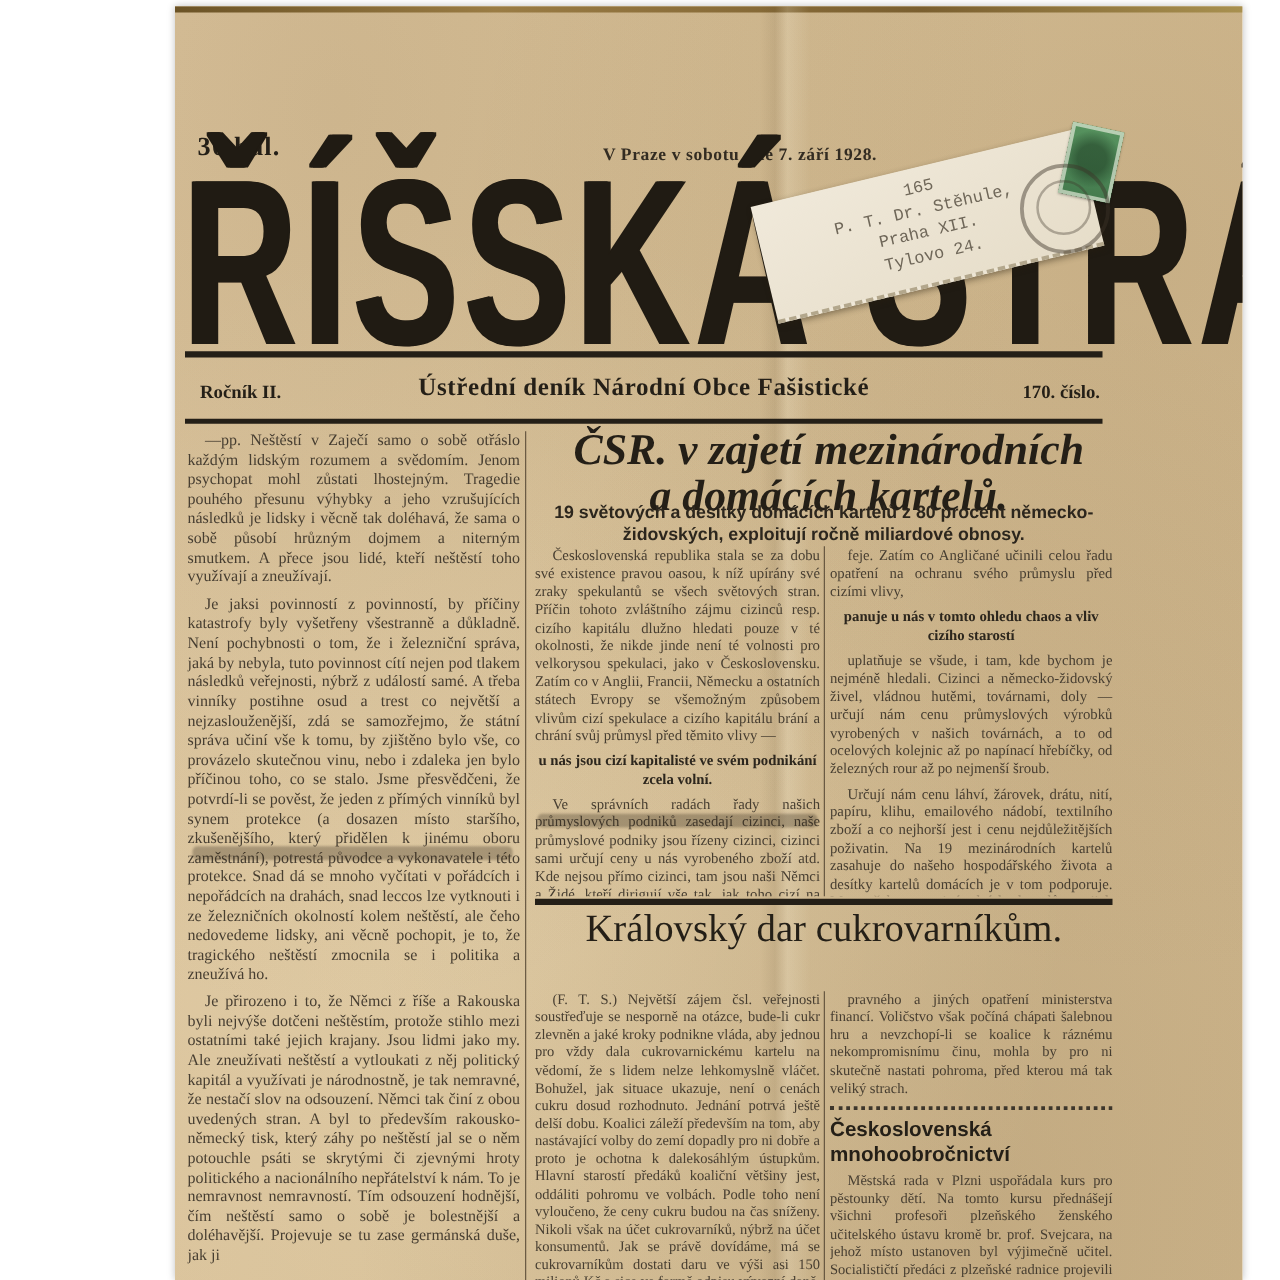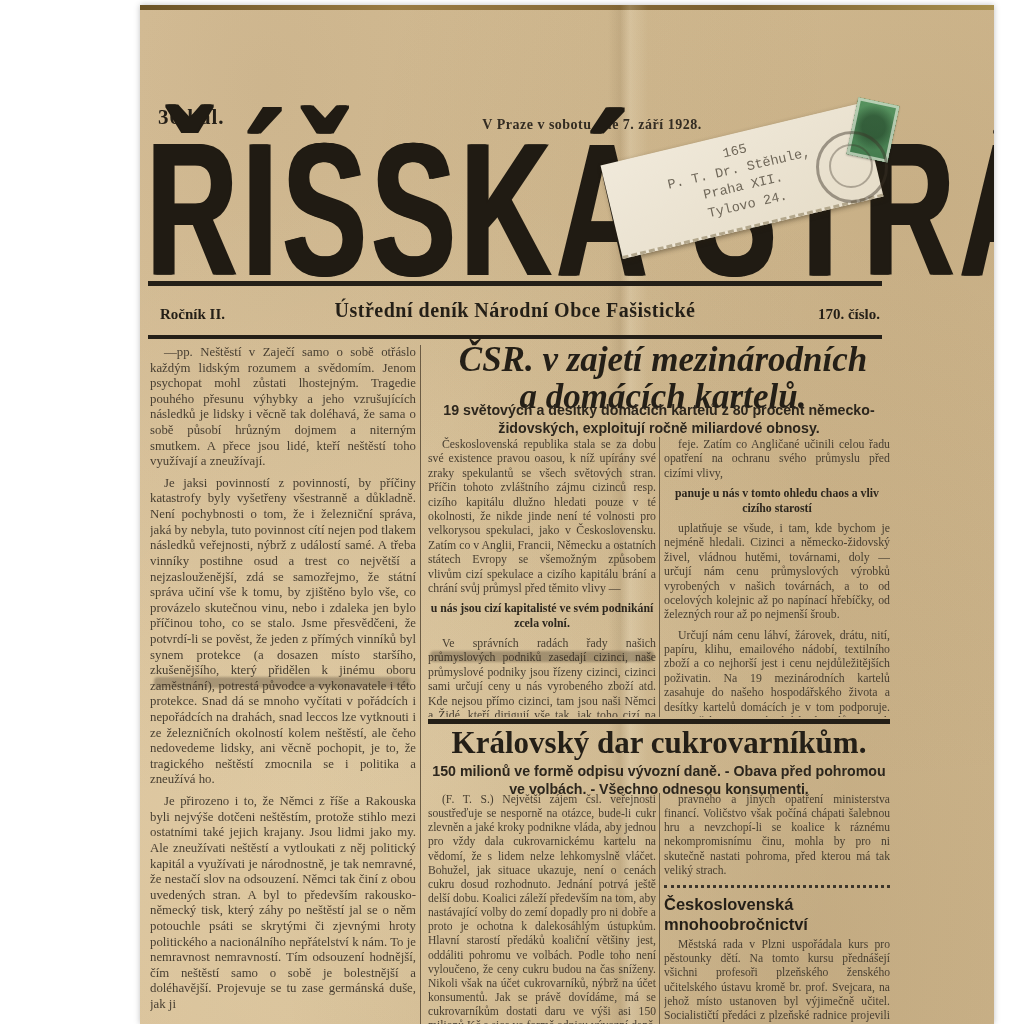--- a/index.html
+++ b/index.html
@@ -38,21 +38,21 @@
   .vrule{position:absolute;width:1px;background:rgba(80,66,48,.8);}
   .big-headline{position:absolute;left:292px;top:336px;width:462px;text-align:center;
     font-size:35px;font-weight:bold;font-style:italic;line-height:1.06;color:#241f17;}
   .subhead{position:absolute;font-family:"Liberation Sans",sans-serif;font-weight:bold;
     text-align:center;color:#2c261d;line-height:1.25;}
   .cart-sub{left:288px;top:397px;width:462px;font-size:14.2px;}
   .cola{left:288px;top:432px;width:228px;height:280px;font-size:11.8px;}
   .colb{left:524px;top:432px;width:226px;height:280px;font-size:11.8px;}
   .pull{font-weight:bold;text-align:center;text-indent:0 !important;color:#2c261d;}
   .sugar-headline{position:absolute;left:288px;top:722px;width:462px;text-align:center;
-    font-size:31px;font-weight:bold;color:#241f17;line-height:1;}
+    font-size:31px;font-weight:normal;color:#241f17;line-height:1;}
   .sugar-sub{left:288px;top:758px;width:462px;font-size:14.2px;}
   .lowa{left:288px;top:788px;width:228px;height:231px;font-size:11.6px;}
   .lowb{left:524px;top:788px;width:226px;height:231px;font-size:11.6px;}
   .dotted-div{border:none;border-top:3px dotted #3d362b;margin:7px 0 6px 0;}
   .soc-headline{font-family:"Liberation Sans",sans-serif;font-size:16.5px;font-weight:bold;
     color:#241f17;text-align:left;text-indent:0 !important;margin:0 0 4px 0 !important;line-height:1.1;}
   .smudge{position:absolute;background:rgba(45,35,22,.30);filter:blur(1px);border-radius:4px;}
   .mail-label{position:absolute;left:468px;top:128px;width:268px;height:96px;
     background:linear-gradient(160deg,#f0e9da,#e6ddc9);transform:rotate(-13.5deg);
     box-shadow:1px 2px 5px rgba(40,30,15,.45);z-index:5;
@@ -110,21 +110,20 @@
     <div class="col colb">
       <p>feje. Zatím co Angličané učinili celou řadu opatření na ochranu svého průmyslu před cizími vlivy,</p>
       <p class="pull">panuje u nás v tomto ohledu chaos a vliv cizího starostí</p>
       <p>uplatňuje se všude, i tam, kde bychom je nejméně hledali. Cizinci a německo-židovský živel, vládnou hutěmi, továrnami, doly — určují nám cenu průmyslových výrobků vyrobených v našich továrnách, a to od ocelových kolejnic až po napínací hřebíčky, od železných rour až po nejmenší šroub.</p>
       <p>Určují nám cenu láhví, žárovek, drátu, nití, papíru, klihu, emailového nádobí, textilního zboží a co nejhorší jest i cenu nejdůležitějších poživatin. Na 19 mezinárodních kartelů zasahuje do našeho hospodářského života a desítky kartelů domácích je v tom podporuje. Moc těchto mezinárodních kartelů a jich pomocníků u nás je větší nežli možno domysliti.</p>
     </div>
 
     <div class="rule" style="left:288px;top:714px;width:462px;height:5px;"></div>
 
     <div class="sugar-headline">Královský dar cukrovarníkům.</div>
-    <div class="subhead sugar-sub">150 milionů ve formě odpisu vývozní daně. - Obava před pohromou ve volbách. - Všechno odnesou konsumenti.</div>
     <div class="col lowa">
       <p>(F. T. S.) Největší zájem čsl. veřejnosti soustřeďuje se nesporně na otázce, bude-li cukr zlevněn a jaké kroky podnikne vláda, aby jednou pro vždy dala cukrovarnickému kartelu na vědomí, že s lidem nelze lehkomyslně vláčet. Bohužel, jak situace ukazuje, není o cenách cukru dosud rozhodnuto. Jednání potrvá ještě delší dobu. Koalici záleží především na tom, aby nastávající volby do zemí dopadly pro ni dobře a proto je ochotna k dalekosáhlým ústupkům. Hlavní starostí předáků koaliční většiny jest, oddáliti pohromu ve volbách. Podle toho není vyloučeno, že ceny cukru budou na čas sníženy. Nikoli však na účet cukrovarníků, nýbrž na účet konsumentů. Jak se právě dovídáme, má se cukrovarníkům dostati daru ve výši asi 150 milionů Kč a sice ve formě odpisu vývozní daně, vyřízeného</p>
     </div>
     <div class="vrule" style="left:519px;top:788px;height:231px;"></div>
     <div class="col lowb">
       <p>pravného a jiných opatření ministerstva financí. Voličstvo však počíná chápati šalebnou hru a nevzchopí-li se koalice k ráznému nekompromisnímu činu, mohla by pro ni skutečně nastati pohroma, před kterou má tak veliký strach.</p>
       <hr class="dotted-div">
       <p class="soc-headline">Československá mnohoobročnictví</p>
       <p>Městská rada v Plzni uspořádala kurs pro pěstounky dětí. Na tomto kursu přednášejí všichni profesoři plzeňského ženského učitelského ústavu kromě br. prof. Svejcara, na jehož místo ustanoven byl výjimečně učitel. Socialističtí předáci z plzeňské radnice projevili zde málo porozumění pro účele, jimž má kurs pěstounek sloužiti. Jim stačí legitimace strany, kvalifikace jest vedlejší. Socialistická morálka spočívá jen v mnohoobročnictví.</p>
     </div>

